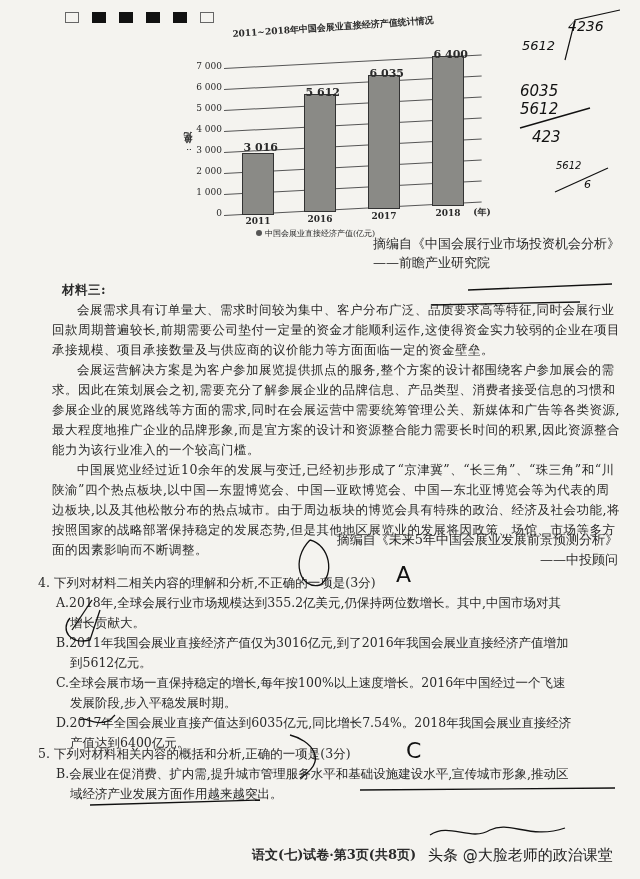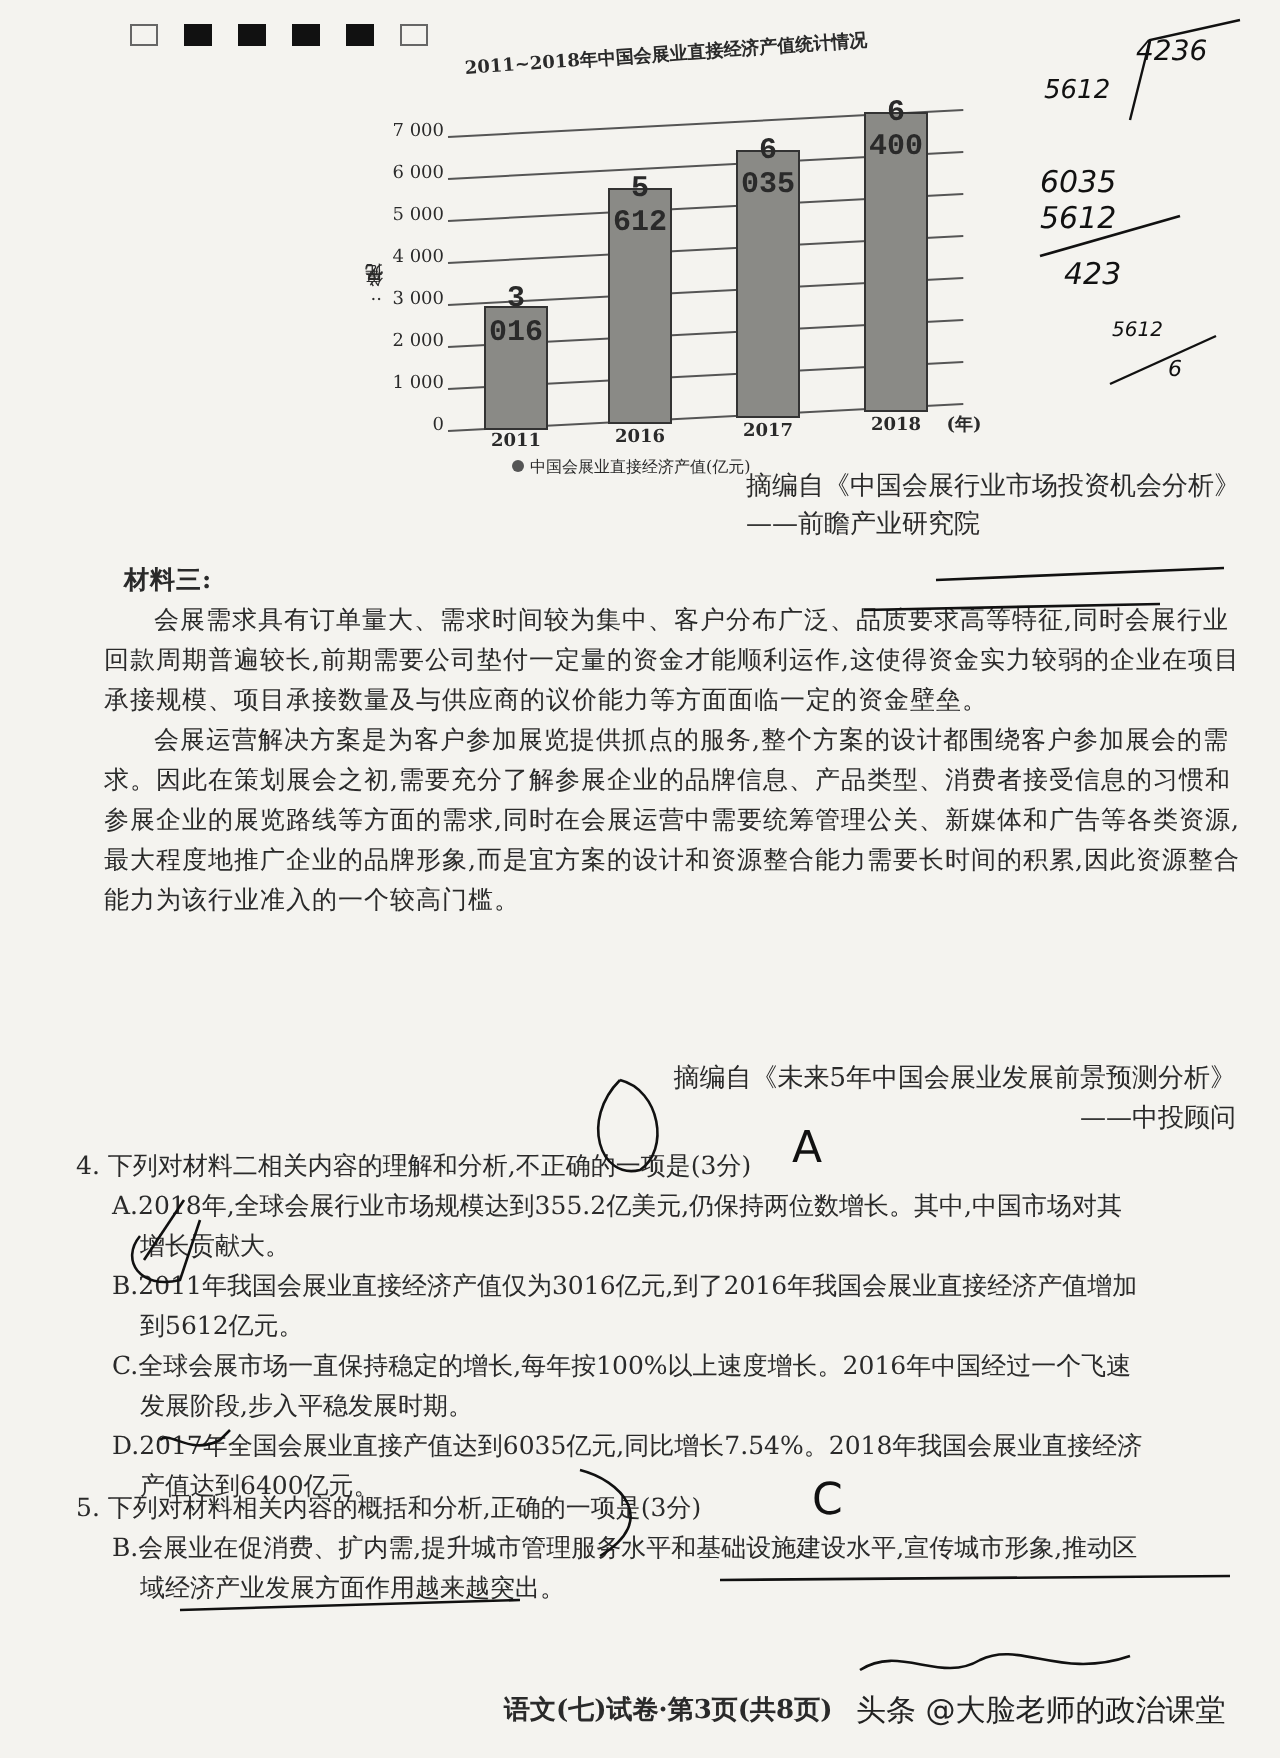--- a/index.html
+++ b/index.html
@@ -14,21 +14,21 @@
   .mark.hollow { background:transparent; border:1px solid #666; width:12px; height:9px; }
 
   
   .chart { position:absolute; left:180px; top:28px; width:320px; height:215px; }
   .chart-title { position:absolute; left:52px; top:0px; font-size:9px; font-weight:bold; transform:rotate(-4deg); transform-origin:left top; white-space:nowrap; }
   .ylabel { position:absolute; left:2px; top:120px; font-size:9px; writing-mode:vertical-rl; transform:rotate(180deg); }
   .ytick { position:absolute; left:14px; font-size:9px; width:28px; text-align:right; }
   .gridline { position:absolute; left:44px; height:1px; background:#555; }
   .plot { position:absolute; left:44px; top:0; width:260px; height:183px; }
   .bar { position:absolute; bottom:0; width:32px; background:#8a8a86; border:1px solid #333; box-sizing:border-box; }
-  .bar-val { position:absolute; font-size:15px; font-weight:bold; width:40px; text-align:center;font-family:Liberation Mono, monospace; }
+  .bar-val { position:absolute; font-size:11px; font-weight:bold; width:40px; text-align:right; }
   .xtick { position:absolute; font-size:9px; font-weight:bold; width:40px; text-align:center; }
   .legend { position:absolute; left:76px; top:200px; font-size:8px; }
   .legend .dot { display:inline-block; width:6px; height:6px; border-radius:50%; background:#555; margin-right:3px; }
 
   .src1 { position:absolute; right:20px; top:234px; font-size:13px; text-align:left; line-height:19px; }
 
   .section { position:absolute; left:52px; width:570px; font-size:12.5px; line-height:20px; }
   .section p { margin:0; text-indent:2em; letter-spacing:0.5px; }
   .section .head { text-indent:0; font-weight:bold; margin-left:10px; }
   .src2 { position:absolute; right:22px; font-size:13px; text-align:right; line-height:20px; }
@@ -101,20 +101,21 @@
 
 <div class="src1">
   <div>摘编自《中国会展行业市场投资机会分析》</div>
   <div>——前瞻产业研究院</div>
 </div>
 
 <div class="section" style="top:280px;">
   <p class="head">材料三:</p>
   <p>会展需求具有订单量大、需求时间较为集中、客户分布广泛、品质要求高等特征,同时会展行业回款周期普遍较长,前期需要公司垫付一定量的资金才能顺利运作,这使得资金实力较弱的企业在项目承接规模、项目承接数量及与供应商的议价能力等方面面临一定的资金壁垒。</p>
   <p>会展运营解决方案是为客户参加展览提供抓点的服务,整个方案的设计都围绕客户参加展会的需求。因此在策划展会之初,需要充分了解参展企业的品牌信息、产品类型、消费者接受信息的习惯和参展企业的展览路线等方面的需求,同时在会展运营中需要统筹管理公关、新媒体和广告等各类资源,最大程度地推广企业的品牌形象,而是宜方案的设计和资源整合能力需要长时间的积累,因此资源整合能力为该行业准入的一个较高门槛。</p>
+  <p>中国展览业经过近10余年的发展与变迁,已经初步形成了“京津冀”、“长三角”、“珠三角”和“川陕渝”四个热点板块,以中国—东盟博览会、中国—亚欧博览会、中国—东北亚博览会等为代表的周边板块,以及其他松散分布的热点城市。由于周边板块的博览会具有特殊的政治、经济及社会功能,将按照国家的战略部署保持稳定的发展态势,但是其他地区展览业的发展将因政策、场馆、市场等多方面的因素影响而不断调整。</p>
 </div>
 
 <div class="src2" style="top:530px;">
   <div>摘编自《未来5年中国会展业发展前景预测分析》</div>
   <div>——中投顾问</div>
 </div>
 
 <div class="questions" style="top:573px;">
   <p class="q">4. 下列对材料二相关内容的理解和分析,不正确的一项是(3分)</p>
   <div class="opt"><span>A.</span><span>2018年,全球会展行业市场规模达到355.2亿美元,仍保持两位数增长。其中,中国市场对其</span><span class="line2">增长贡献大。</span></div>

